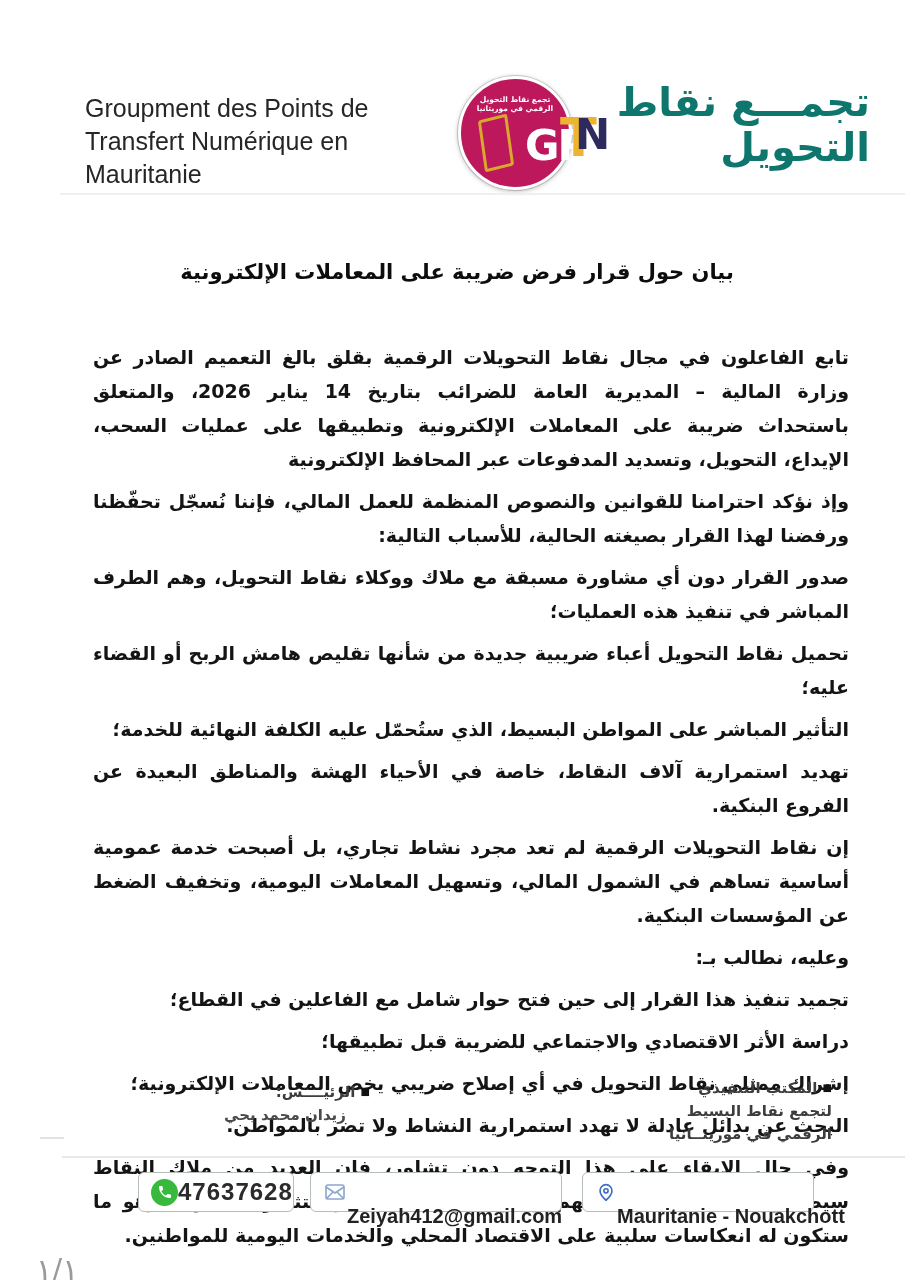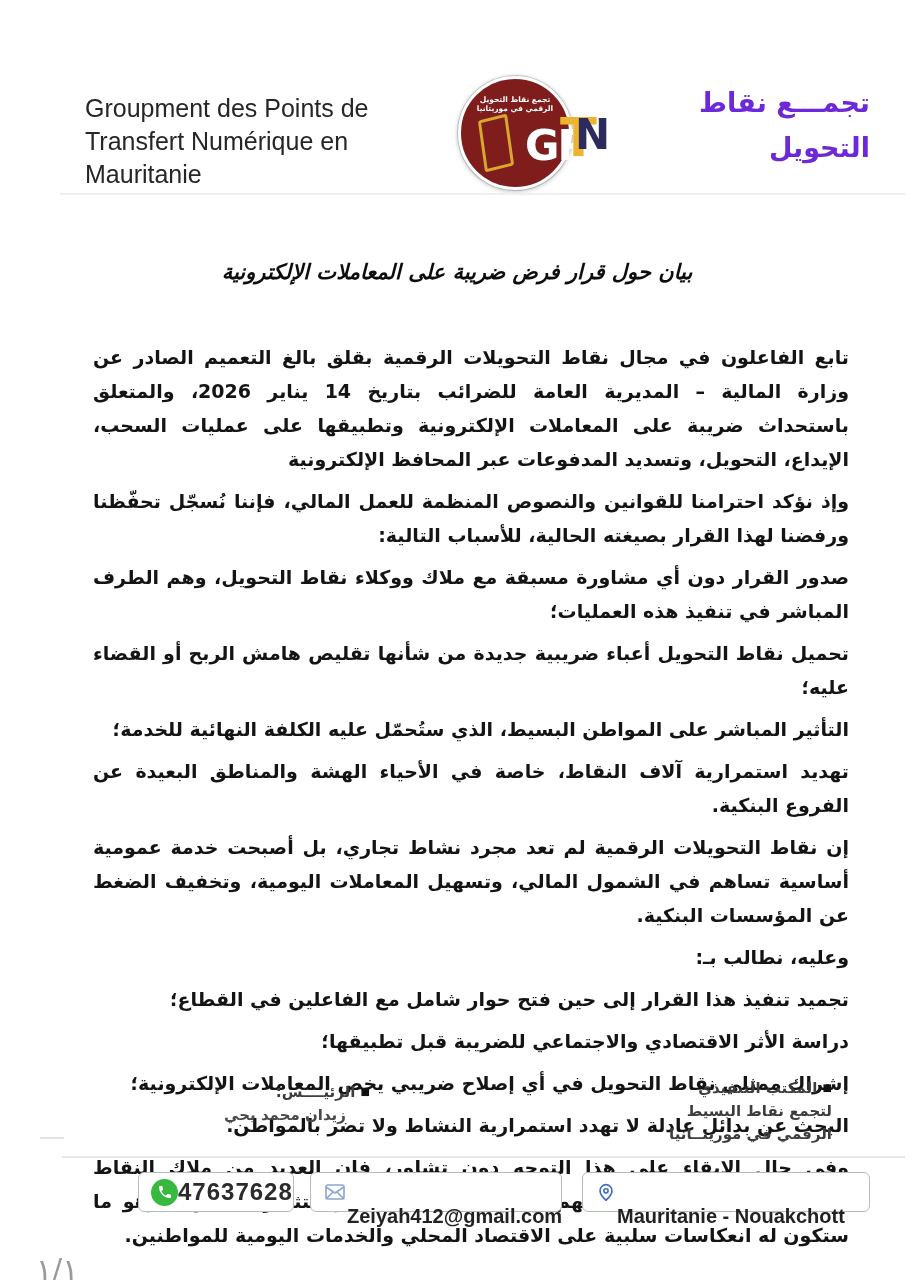--- a/index.html
+++ b/index.html
@@ -13,45 +13,45 @@
     position:absolute;left:85px;top:92px;width:370px;
     font-family:"Liberation Sans",sans-serif;
     font-size:25px;line-height:33px;color:#262626;font-weight:400;
   }
   .header-rule{position:absolute;left:60px;top:193px;width:845px;height:2px;background:#efefef;}
   .tiny-dash{position:absolute;left:40px;top:1137px;width:24px;height:2px;background:#e3e3e3;}
 
   .logo-wrap{position:absolute;left:448px;top:68px;width:170px;height:132px;}
   .logo-circle{
     position:absolute;left:10px;top:8px;width:108px;height:108px;border-radius:50%;
-    background:#7f1d1d;border:3px solid #fff;
+    background:#be185d;border:3px solid #fff;
     box-shadow:0 1px 5px rgba(0,0,0,.3), 0 0 0 1px #d8d8d8;
   }
   .logo-arc{
     position:absolute;left:0;top:16px;width:100%;text-align:center;color:#fff;
     font-size:7.5px;line-height:9px;font-weight:700;direction:rtl;white-space:nowrap;
   }
   .logo-phone{
     position:absolute;left:20px;top:38px;width:24px;height:46px;
     border:3.5px solid #d9a62e;border-radius:3px;
     transform:rotate(-14deg) skewX(-6deg);background:transparent;
   }
   .logo-gp{position:absolute;left:44px;top:46px;font-size:42px;font-weight:700;color:#fff;letter-spacing:-2px;line-height:1;margin-left:20px;}
   .logo-t{position:absolute;left:99px;top:32px;font-size:54px;font-weight:700;color:#edb430;line-height:1;}
   .logo-n{position:absolute;left:127px;top:46px;font-size:42px;font-weight:700;color:#2d2a5d;line-height:1;}
 
   .org-ar{
     position:absolute;right:44px;top:80px;width:280px;text-align:right;direction:rtl;
-    font-size:27px;line-height:45px;font-weight:700;color:#6d28d9;
+    font-size:40px;line-height:45px;font-weight:700;color:#0f766e;
   }
 
   
   .doc-title{
     position:absolute;left:0;top:260px;width:914px;text-align:center;direction:rtl;
-    font-size:21px;font-weight:700;color:#0d0d0d;font-style:italic;
+    font-size:21px;font-weight:700;color:#0d0d0d;
   }
   .doc-body{
     position:absolute;left:85px;top:332px;width:772px;direction:rtl;
     font-size:19px;line-height:34px;font-weight:700;color:#141414;
     text-align:justify;
   }
   .doc-body p{margin:8px;}
 
   
   .sig{position:absolute;direction:rtl;font-size:15px;line-height:23px;font-weight:700;color:#3d3d3d;margin-top:24px;}
@@ -62,21 +62,21 @@
 
   
   .footer-rule{position:absolute;left:62px;top:1156px;width:843px;height:2px;background:#e8e8e8;}
   .contact-box{
     position:absolute;top:1172px;height:40px;background:#fff;
     border:1.5px solid #b6beb9;border-radius:6px;
     display:flex;align-items:center;gap:0;padding:0 12px;box-sizing:border-box;
   }
   .box-phone{left:138px;width:156px;}
   .box-email{left:310px;width:252px;}
-  .box-location{left:582px;width:288px;}
+  .box-location{left:582px;width:232px;}
   .phone-text{
     font-family:"Liberation Sans",sans-serif;font-size:24px;font-weight:700;
     color:#2b2b2b;letter-spacing:1px;
   }
   .serif-text{
     font-family:Liberation Sans, sans-serif;font-size:20px;font-weight:700;color:#222;
     white-space:nowrap;
     margin-top:48px;
   }
   .wa-badge{

